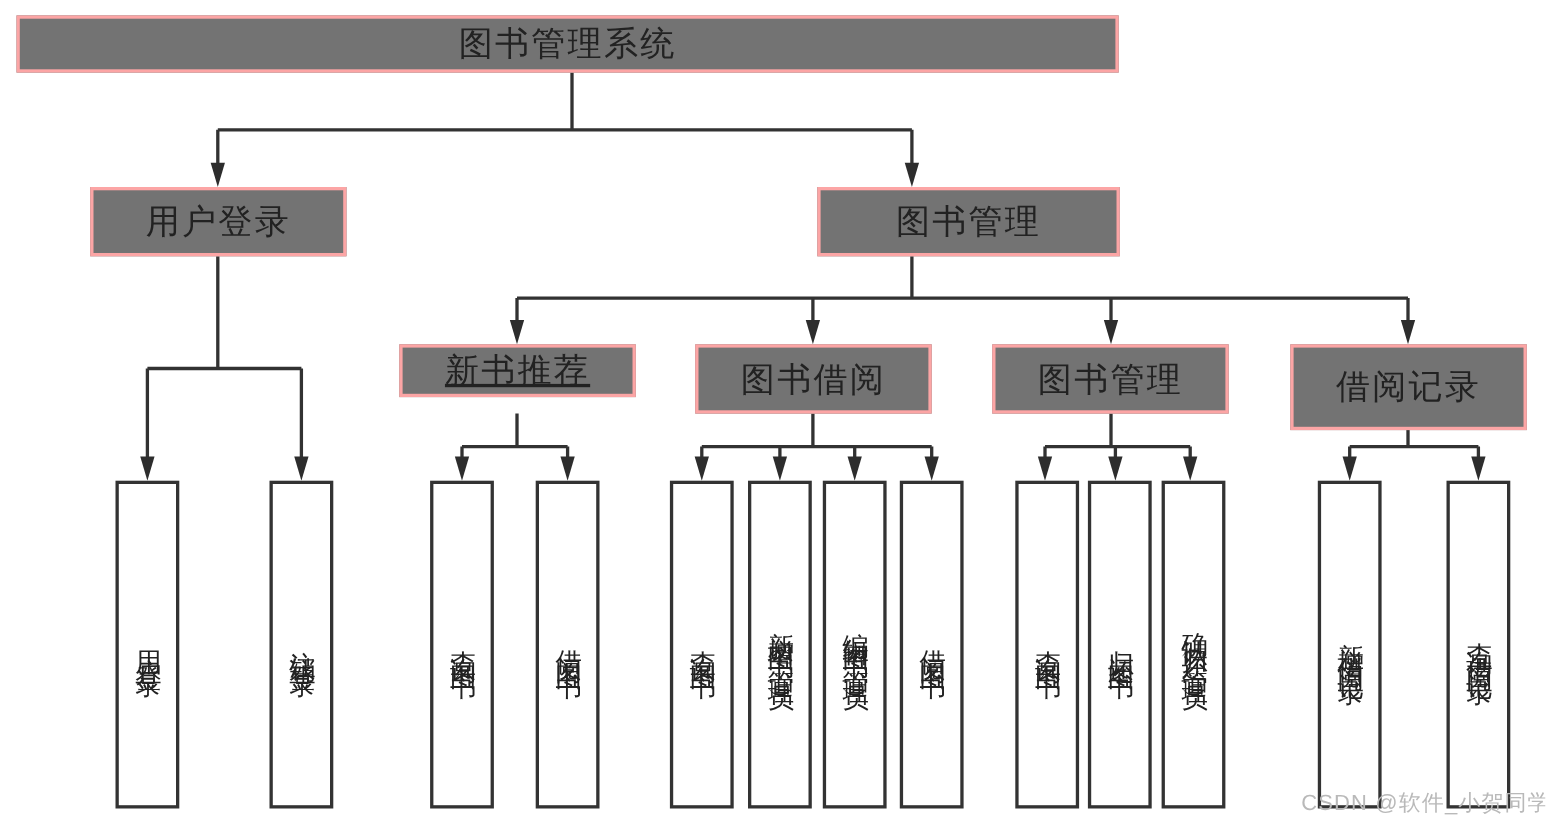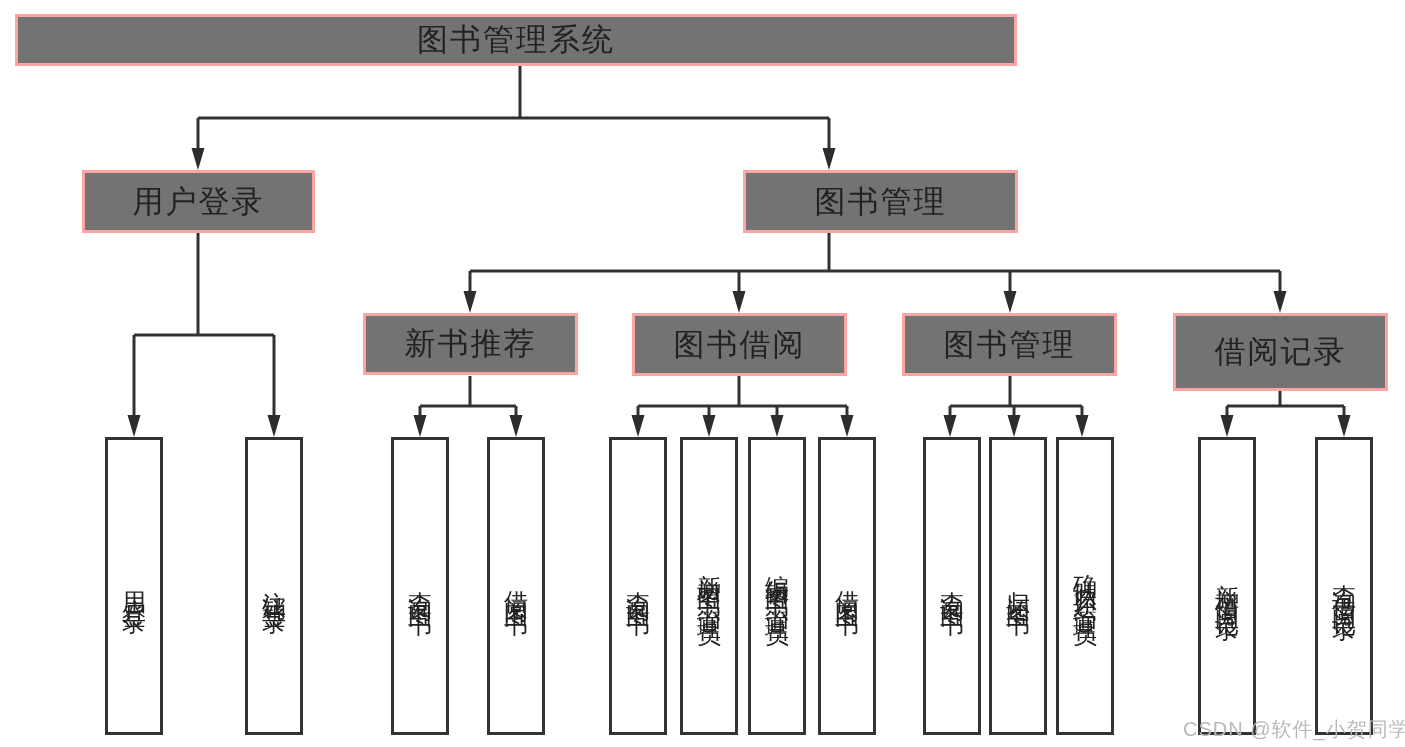--- a/index.html
+++ b/index.html
@@ -123,21 +123,21 @@
       <use href="#ah" x="1227" y="437" class="ah"></use>
       <use href="#ah" x="1344" y="437" class="ah"></use>
     </g>
   </svg>
 
   <div class="hbox" style="left:15px; top:14px; width:1002px; height:52px;">图书管理系统</div>
 
   <div class="hbox" style="left:82px; top:170px; width:233px; height:63px;">用户登录</div>
   <div class="hbox" style="left:743px; top:170px; width:275px; height:63px;">图书管理</div>
 
-  <div class="hbox" style="left:363px; top:313px; width:215px; height:62px;">新书推荐</div>
+  <div class="hbox" style="left:363px; top:313px; width:215px; height:48px;text-decoration:underline;">新书推荐</div>
   <div class="hbox" style="left:632px; top:313px; width:215px; height:63px;">图书借阅</div>
   <div class="hbox" style="left:902px; top:313px; width:215px; height:63px;">图书管理</div>
   <div class="hbox" style="left:1173px; top:313px; width:215px; height:78px;">借阅记录</div>
 
   <div class="vbox" style="left:105px;">
     <span class="vt">用户登录</span>
   </div>
   <div class="vbox" style="left:245px;">
     <span class="vt">注销登录</span>
   </div>

